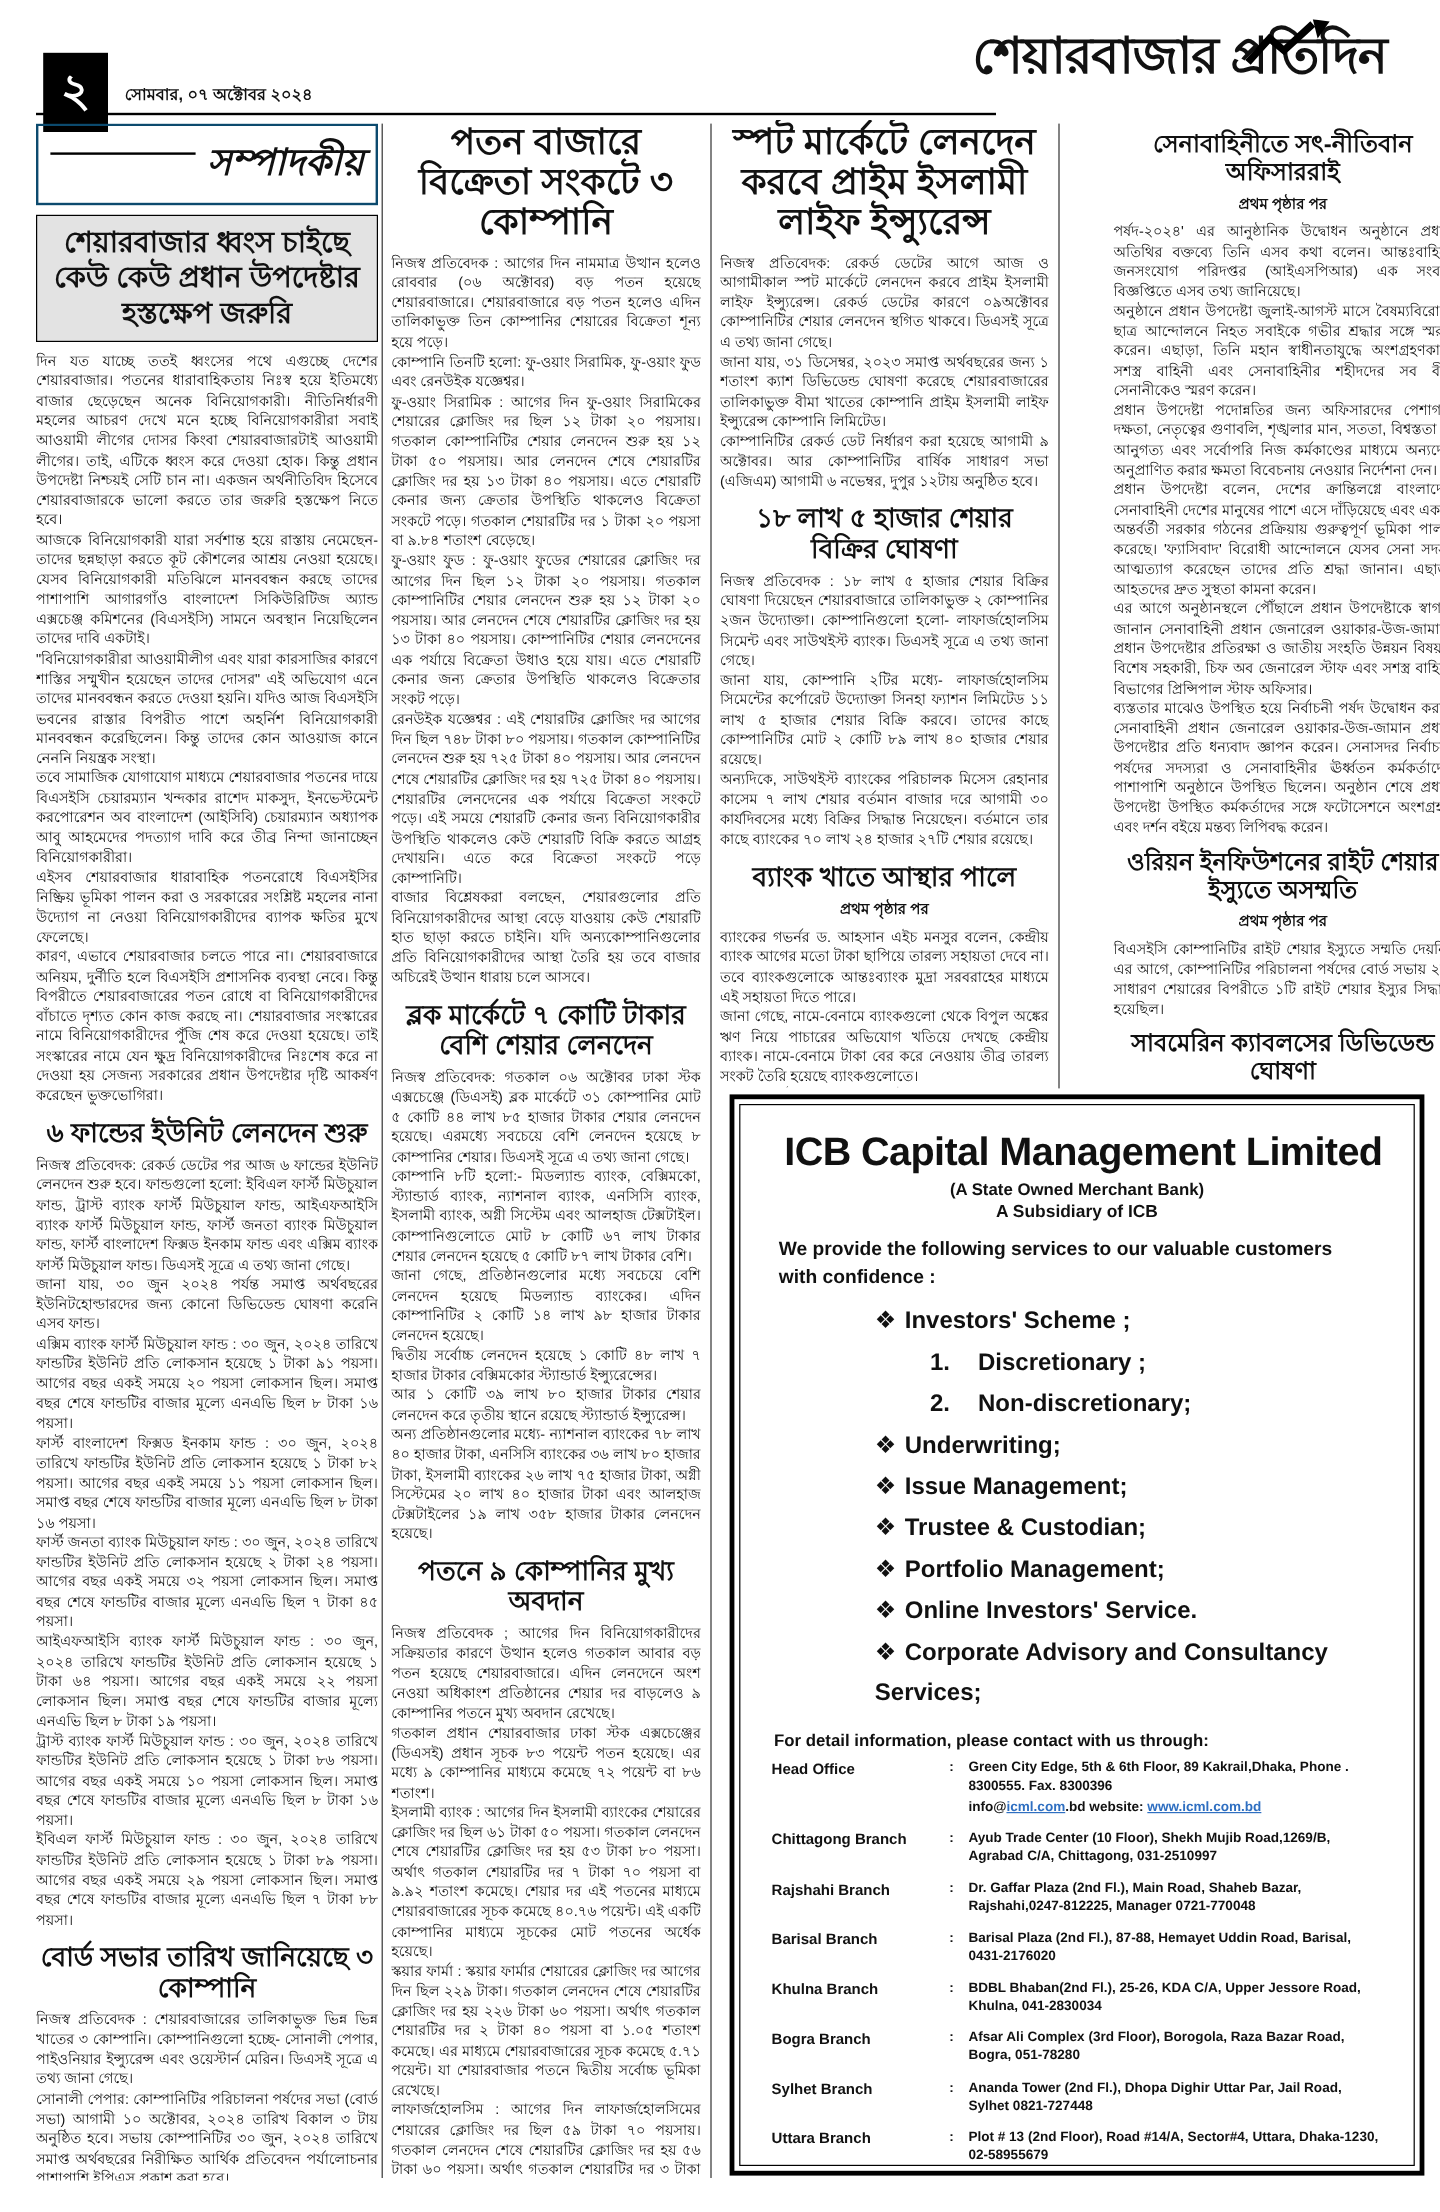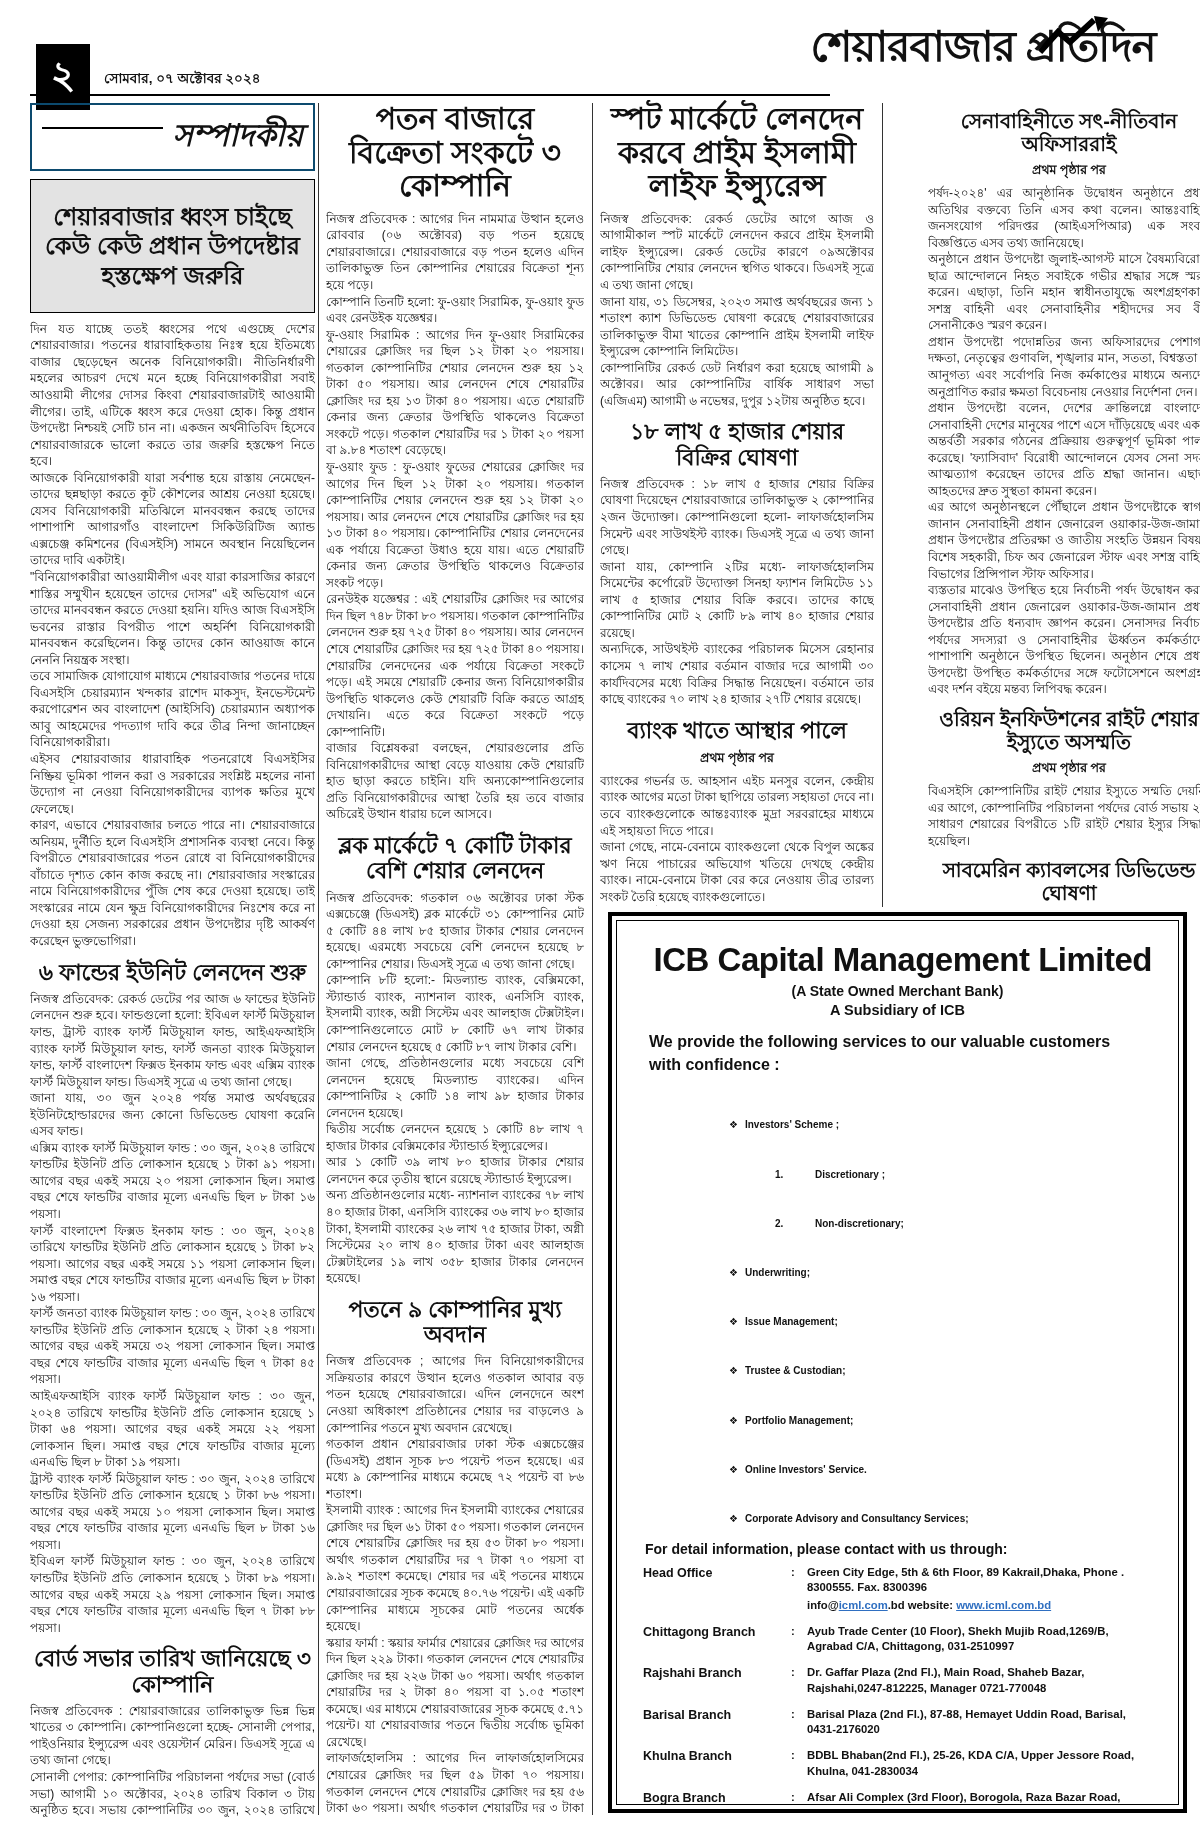--- a/index.html
+++ b/index.html
@@ -29,33 +29,33 @@
   
   .h-xl{font-size:30px;line-height:1.12;font-weight:700;text-align:center;margin:2px 0 8px;}
   .h-lg{font-size:22px;line-height:1.15;font-weight:700;text-align:center;margin:10px 0 6px;}
   .h-md{font-size:20px;line-height:1.15;font-weight:700;text-align:center;margin:10px 0 5px;}
   .subhead{font-size:12.5px;font-weight:700;text-align:center;margin:0 0 4px;}
   .body{font-size:12px;line-height:1.38;text-align:justify;white-space:pre-line;margin:0 0 6px;}
   
   .edbox{border:2px solid #0c4a6e;height:64px;display:flex;align-items:center;padding:0 10px;margin-bottom:8px;}
   .edline{flex:1;height:2px;background:#000;margin-right:10px;margin-top:-18px;}
   .edtext{font-size:31px;font-weight:700;font-style:italic;white-space:nowrap;}
-  .edhead{border:1.5px solid #000;background:#e3e3e3;padding:22px 6px;text-align:center;
+  .edhead{border:1.5px solid #000;background:#e3e3e3;padding:8px 6px;text-align:center;
     font-weight:700;font-size:24px;line-height:1.22;margin-bottom:8px;}
   
   #ad{position:absolute;left:608px;top:912px;width:579px;height:901px;border:4px solid #000;box-sizing:border-box;background:#fff;}
   .ad-inner{border:1.5px solid #000;margin:4px;height:calc(100% - 8px);box-sizing:border-box;
     padding:14px 26px 8px;display:flex;flex-direction:column;align-items:stretch;overflow:hidden;}
   .ad-logo{align-self:center;margin-bottom:4px;}
   .ad-title{font-size:33px;font-weight:700;text-align:right;letter-spacing:-0.5px;margin:2px 0 4px;}
   .ad-sub1{font-size:14px;font-weight:700;text-align:center;margin:0 0 3px;}
   .ad-sub2{font-size:14.5px;font-weight:700;text-align:center;margin:0 0 12px;}
   .ad-intro{font-size:16px;font-weight:600;line-height:1.45;margin:0 6px 8px;}
   .svc{list-style:none;margin:0 0 8px 86px;padding:0;}
-  .svc li{font-size:10px;font-weight:600;line-height:1.72;margin-top:32px;}
+  .svc li{font-size:20px;font-weight:600;line-height:1.72;}
   .svc li .blt{margin-right:7px;}
   .svc li.sub{margin-left:46px;font-weight:600;}
   .svc li.sub .num{display:inline-block;width:40px;}
   .ad-contact-h{font-size:14px;font-weight:700;margin:6px 0 8px 2px;}
   .crow{display:grid;grid-template-columns:148px 16px 1fr;font-size:11.3px;font-weight:600;
     line-height:1.35;margin-bottom:11px;}
   .crow .clbl{font-size:12.5px;}
   .crow.cont{margin-top:-9px;}
   .lnk{color:#2f6fc1;text-decoration:underline;cursor:pointer;}
 </style>

